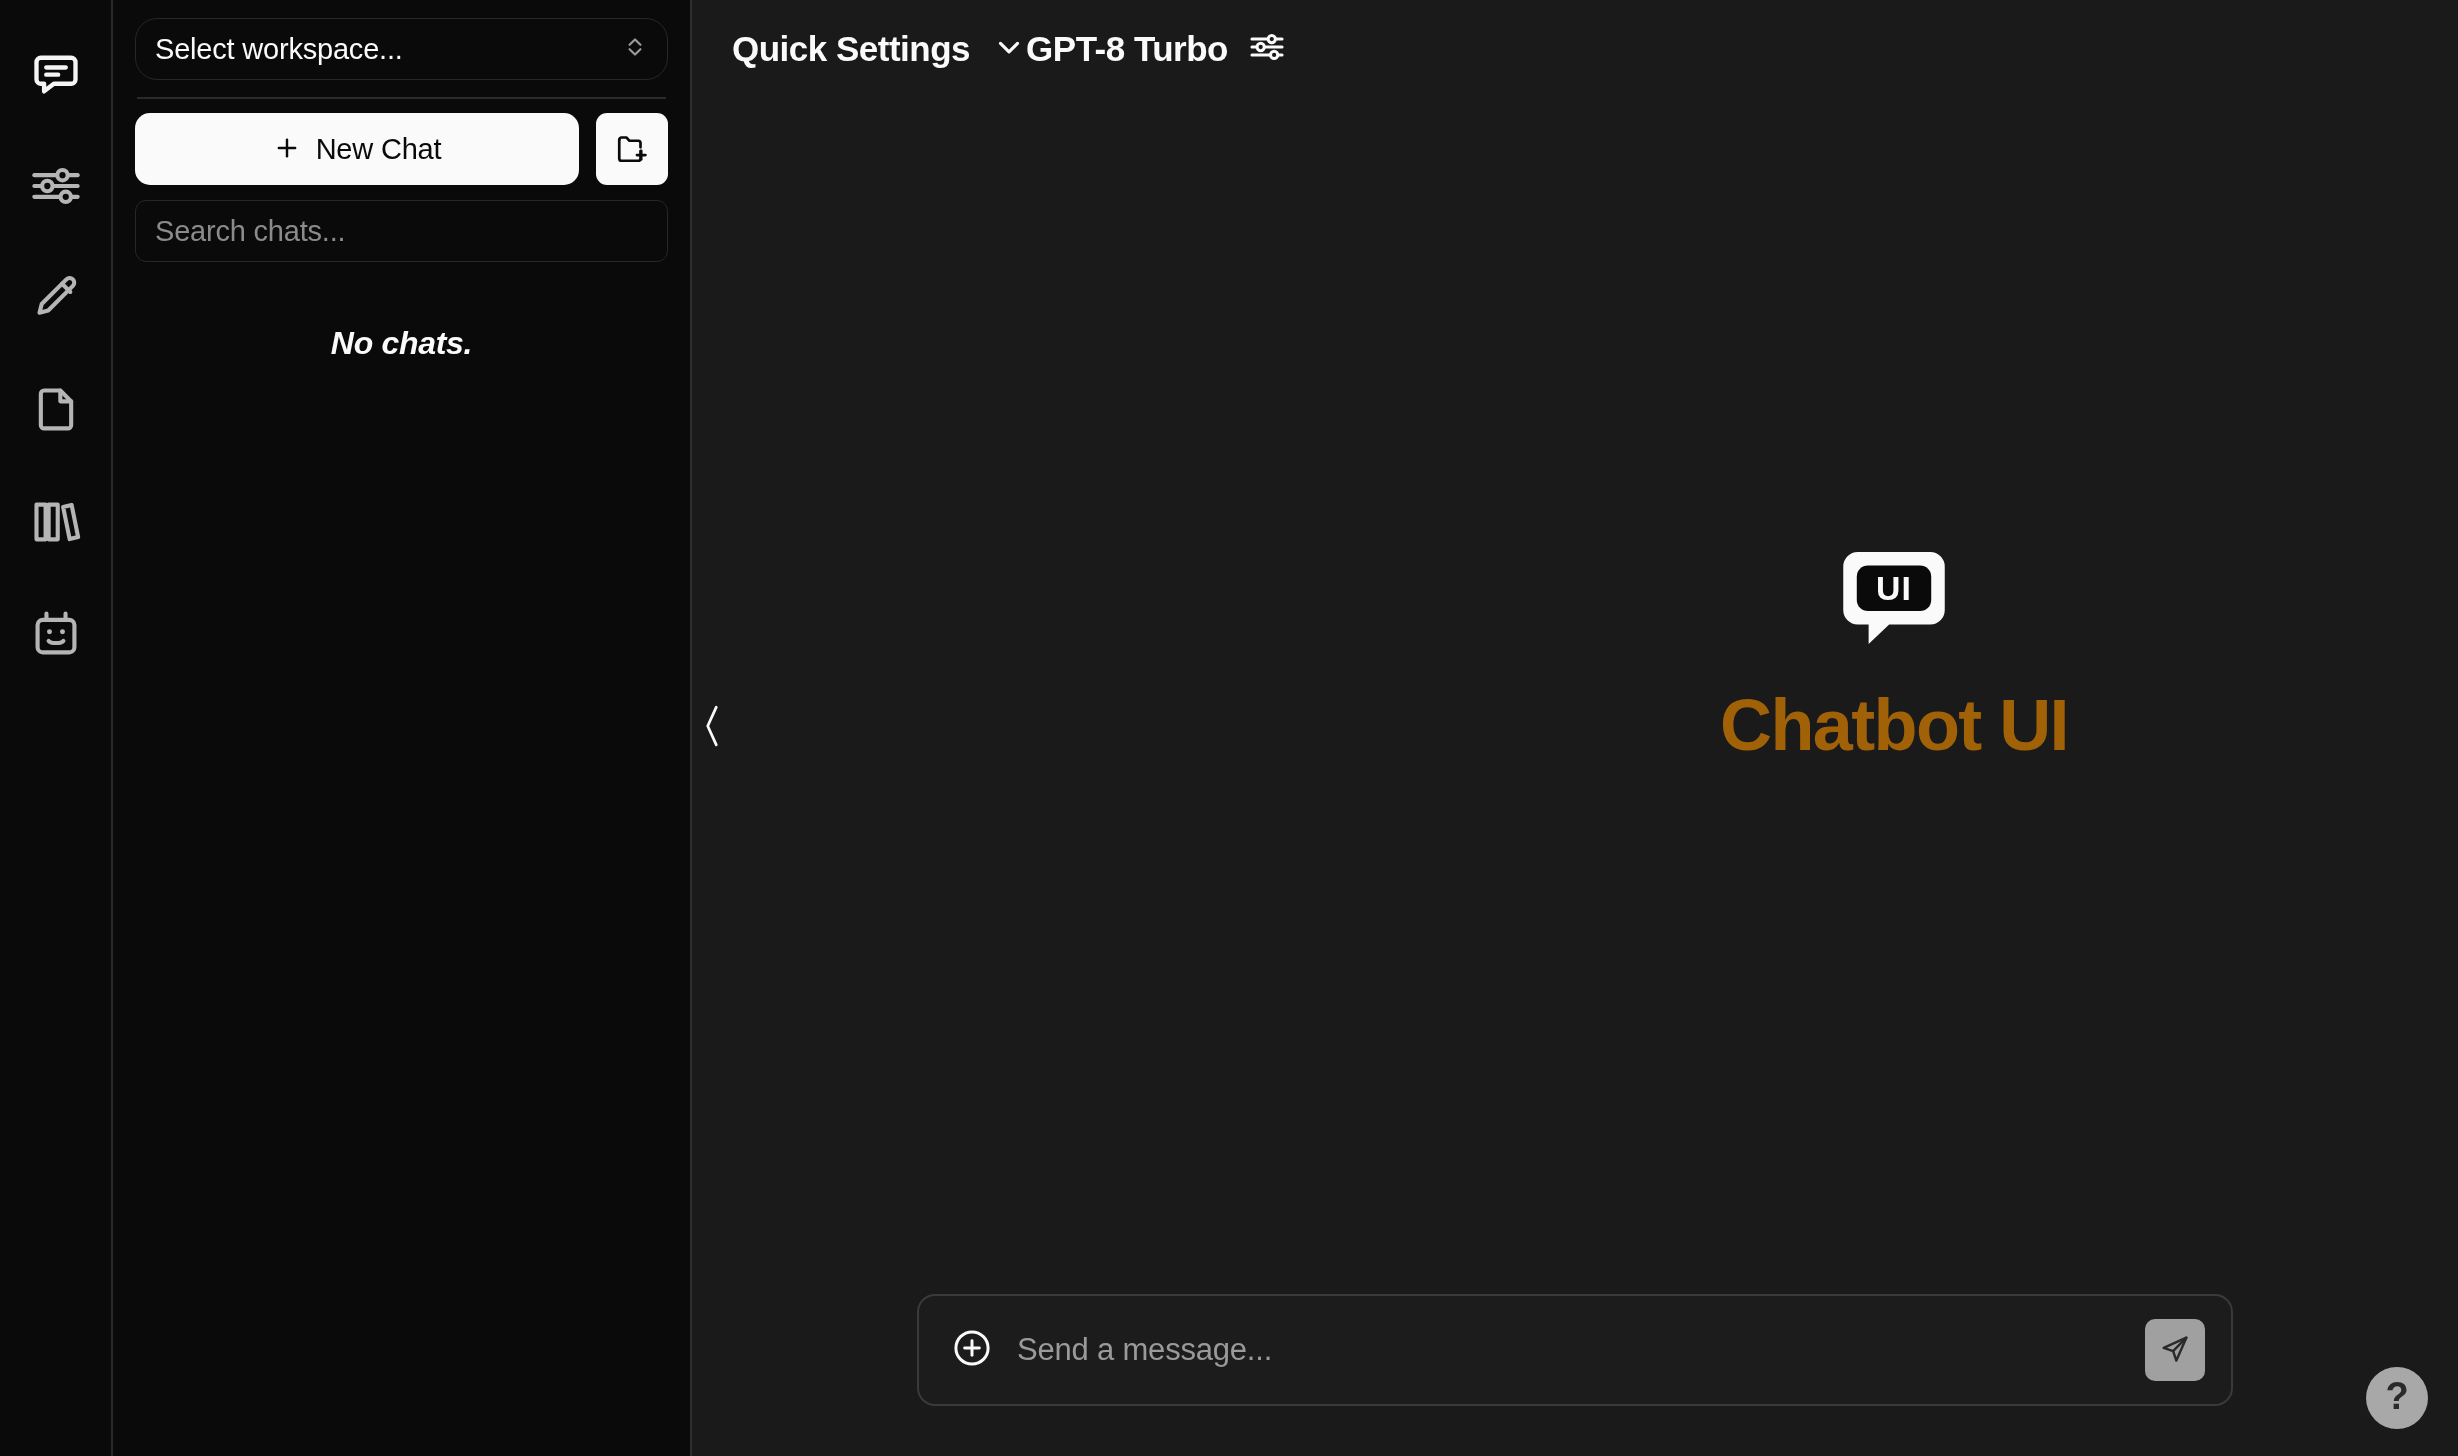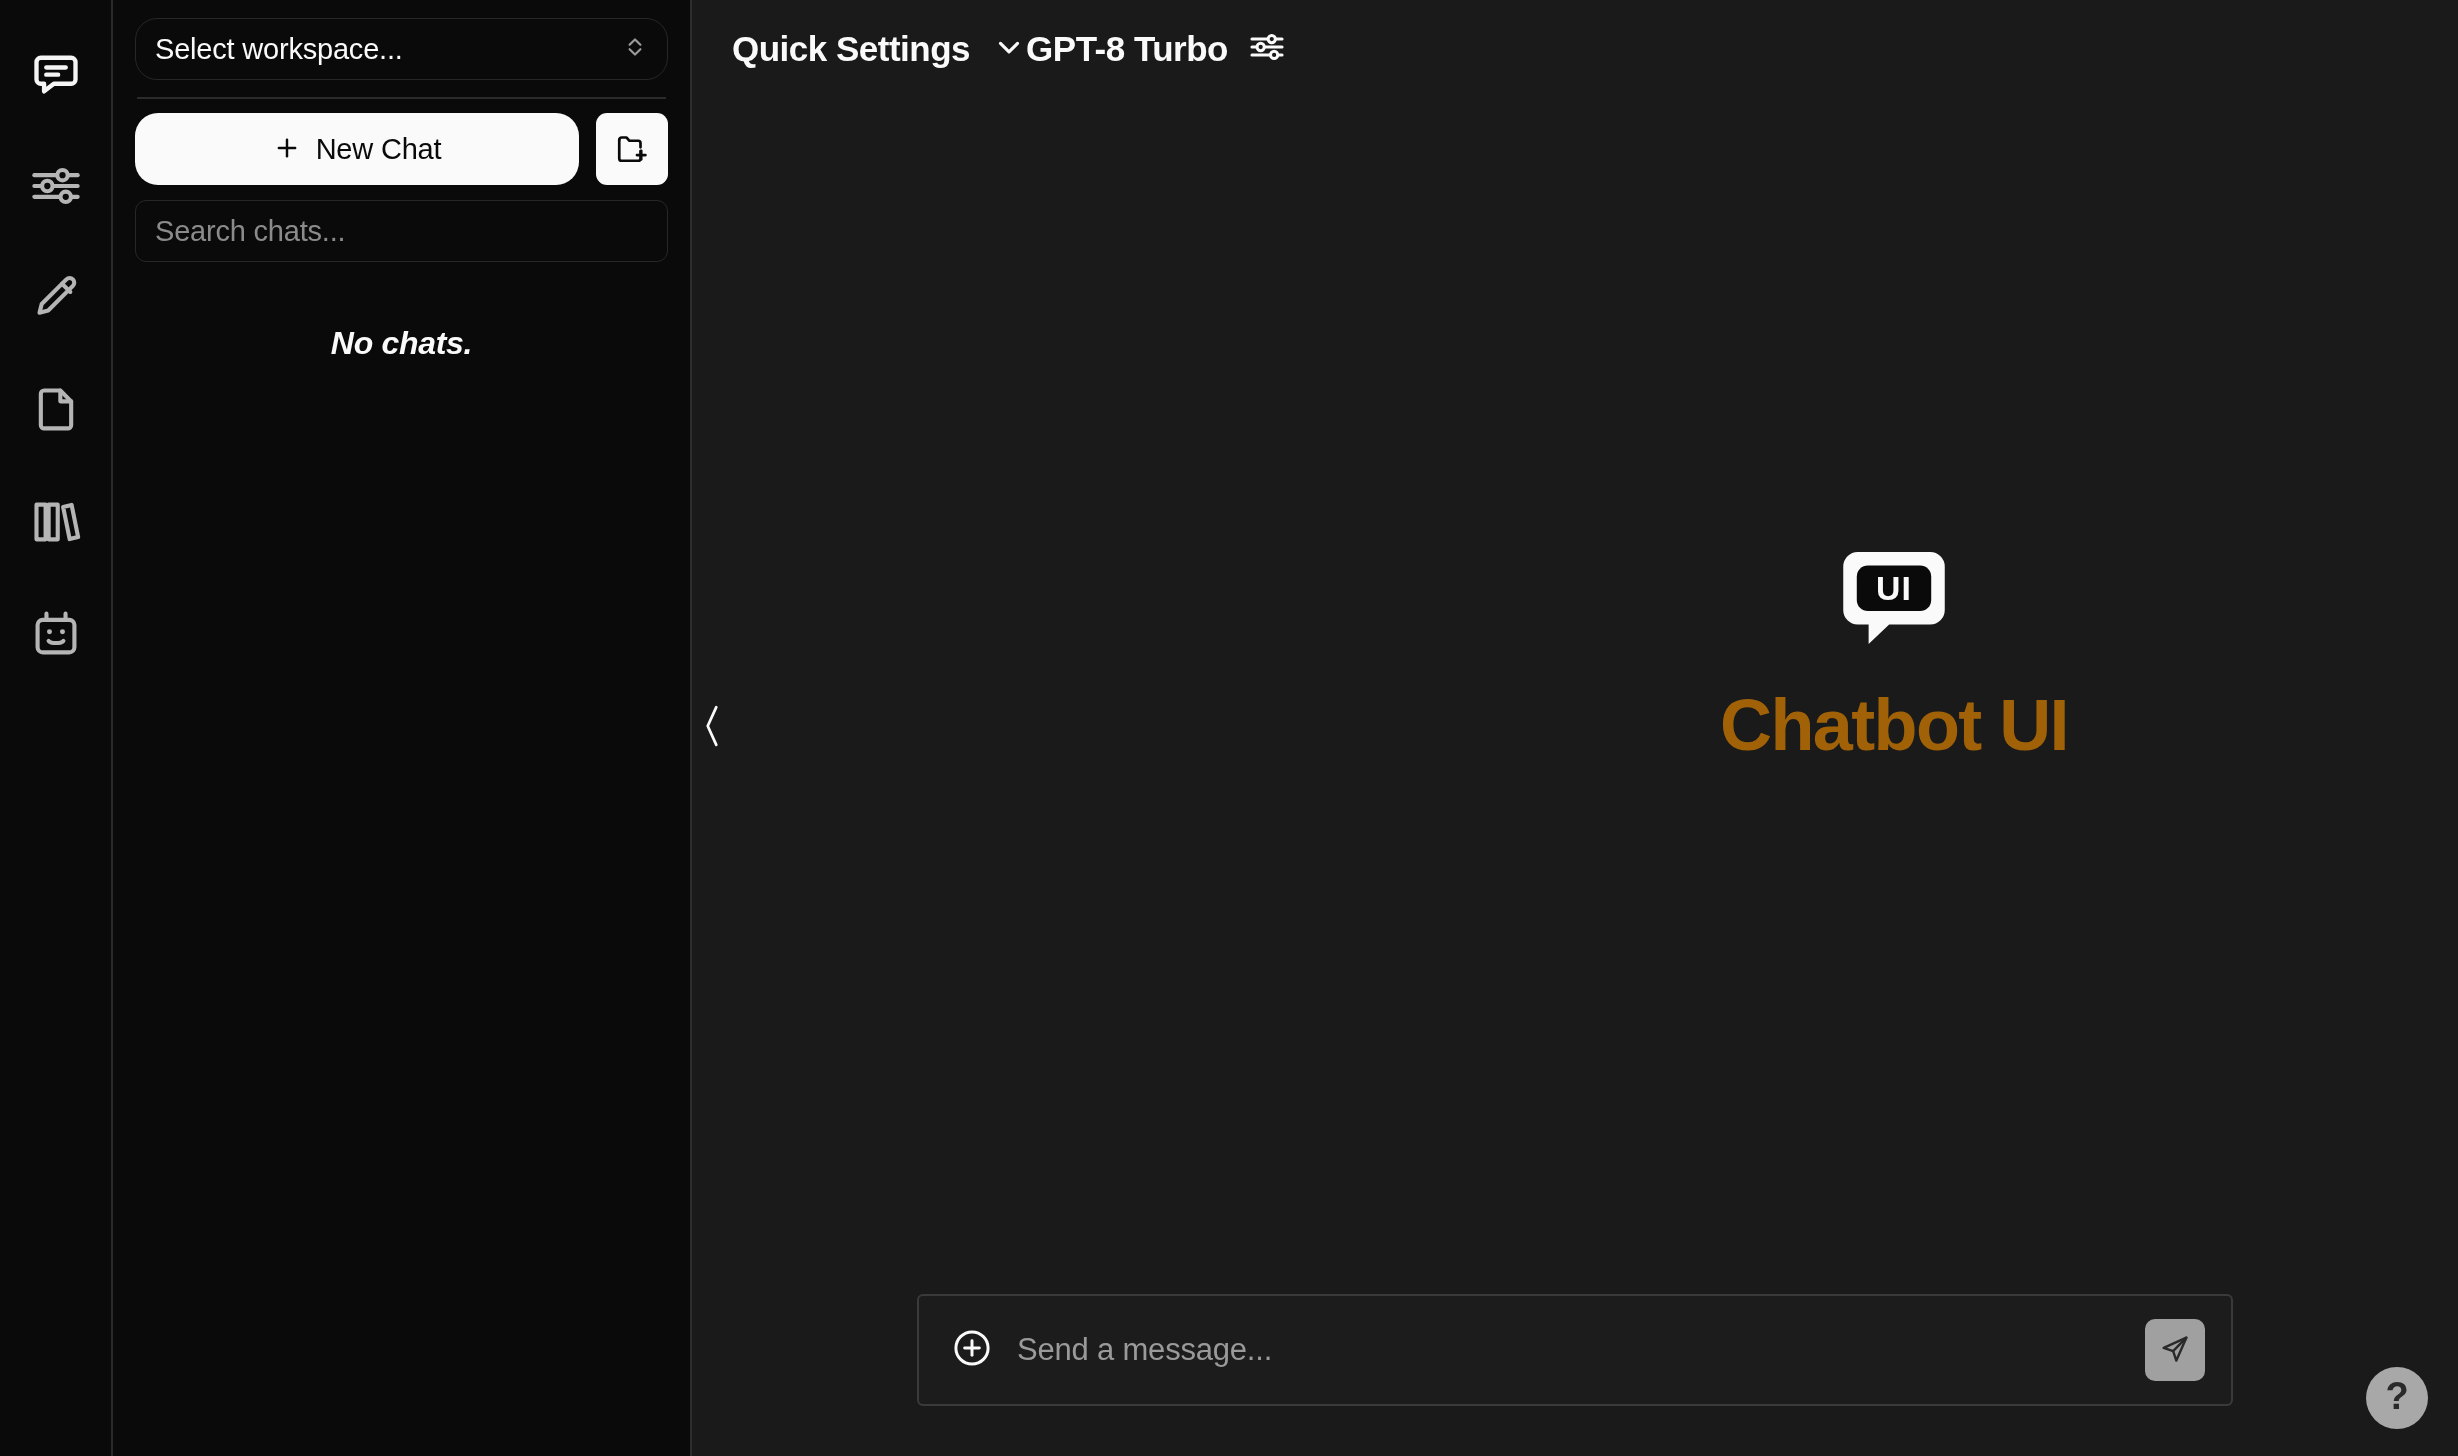--- a/index.html
+++ b/index.html
@@ -77,21 +77,21 @@
   }
 
   .newchat-row {
     display: flex;
     gap: 17px;
   }
   .new-chat-btn {
     flex: 1;
     height: 72px;
     background: #fafafa;
-    border-radius: 23px;
+    border-radius: 15px;
     display: flex;
     align-items: center;
     justify-content: center;
     gap: 15px;
     cursor: pointer;
     border: none;
   }
   .new-chat-btn .nc-label {
     font-size: 29px;
     color: #0a0a0a;
@@ -218,21 +218,21 @@
     left: 0;
     right: 0;
     bottom: 50px;
     display: flex;
     justify-content: center;
   }
   .composer {
     width: 1316px;
     min-height: 112px;
     border: 2px solid #3a3a3a;
-    border-radius: 6px;
+    border-radius: 18px;
     background: #1c1c1c;
     display: flex;
     align-items: center;
     padding: 0 26px 0 32px;
     position: relative;
   }
   .composer-input {
     flex: 1;
     background: transparent;
     border: none;

